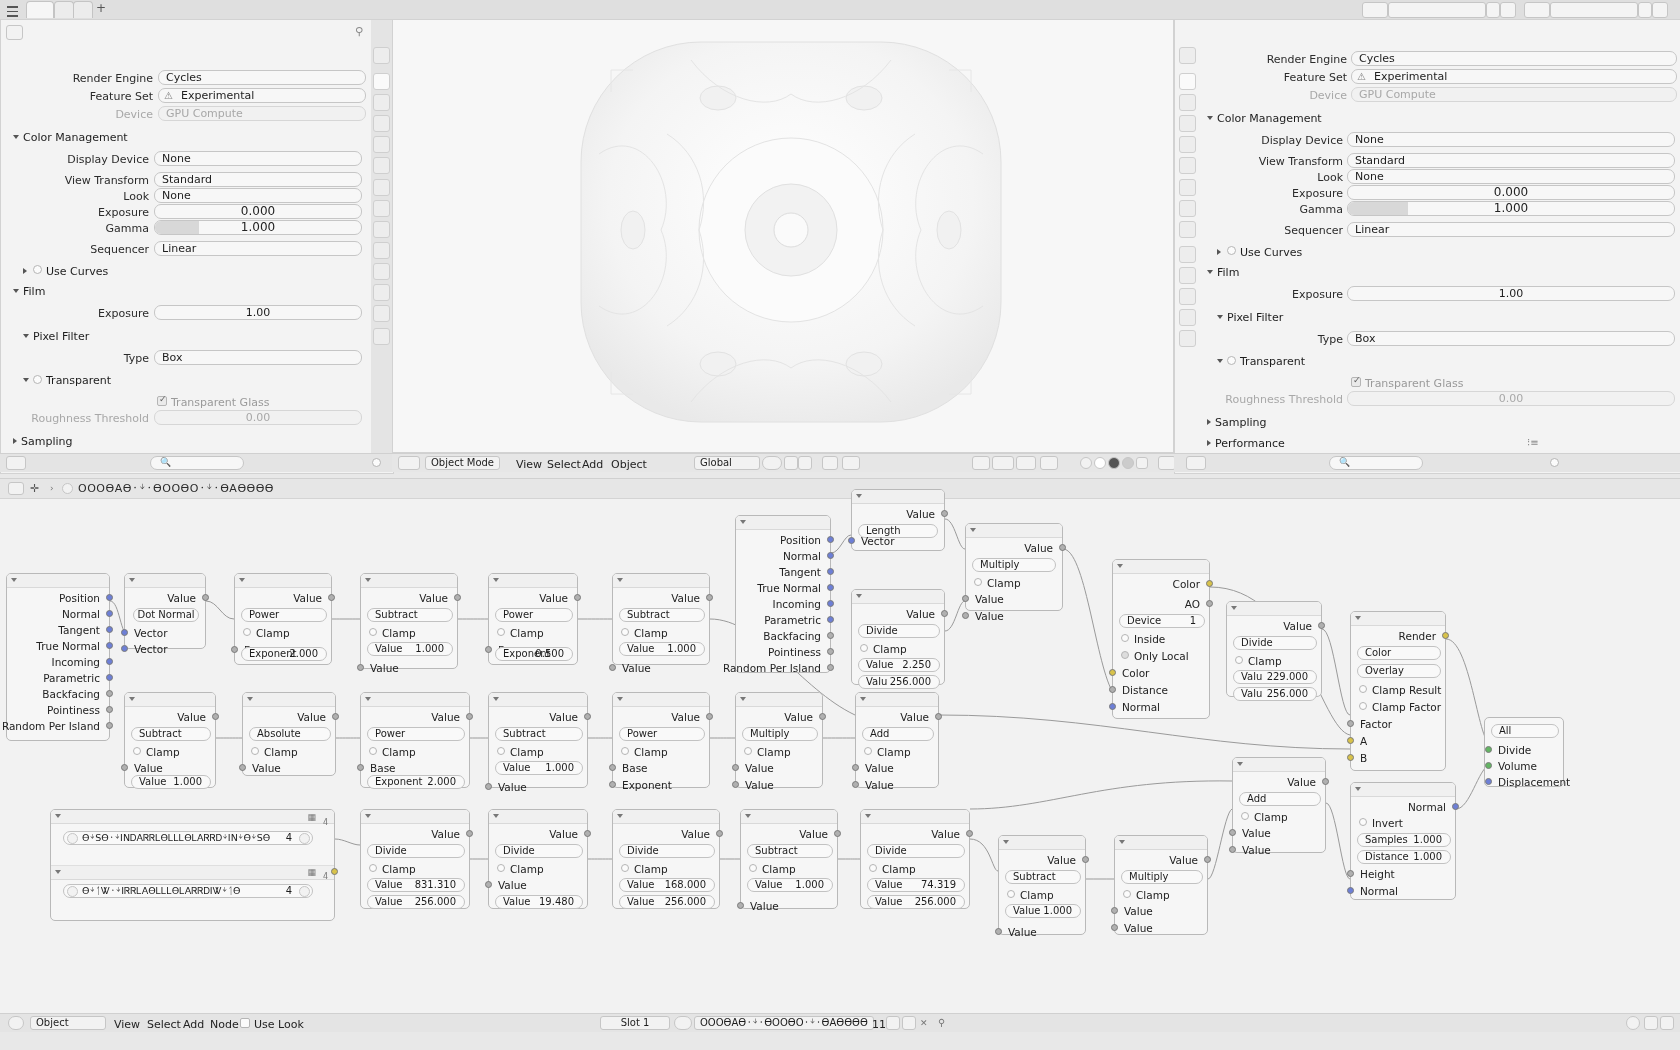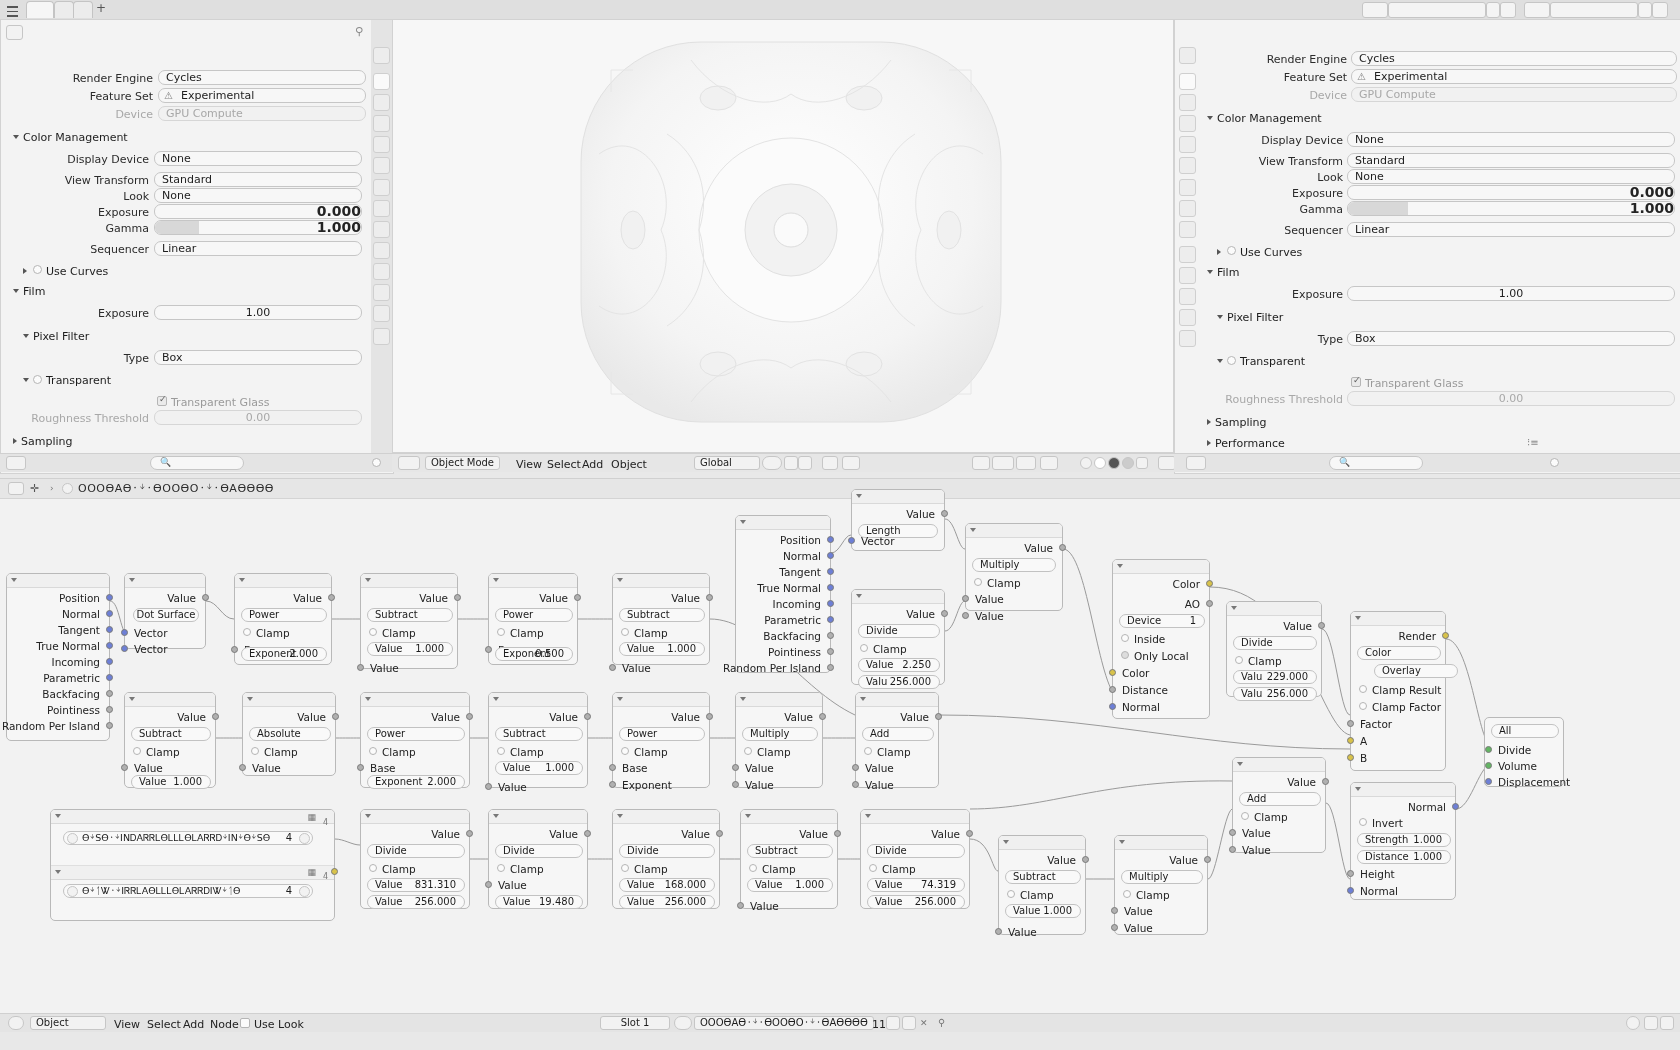--- a/index.html
+++ b/index.html
@@ -17,21 +17,21 @@
 
   
   .panel{position:absolute;background:#f3f3f3;border:1px solid #d2d2d2;}
   .lbl{position:absolute;text-align:right;color:#2b2b2b;font-size:11px;white-space:nowrap;}
   .field{position:absolute;height:15px;background:#f7f7f7;border:1px solid #c6c6c6;border-radius:7px;box-sizing:border-box;line-height:13px;padding-left:7px;color:#1d1d1d;font-size:11px;white-space:nowrap;overflow:hidden;}
   .field.dis{color:#a8a8a8;background:#f1f1f1;border-color:#d6d6d6;}
   .field.num{text-align:center;padding-left:0;}
   .field .val{position:absolute;left:0;right:0;text-align:center;}
   .slider{position:absolute;height:15px;background:#f7f7f7;border:1px solid #c6c6c6;border-radius:7px;box-sizing:border-box;overflow:hidden;}
   .slider .fill{position:absolute;left:0;top:0;bottom:0;background:#d8d8d8;}
-  .slider .t{position:absolute;left:0;right:0;top:0;text-align:right;line-height:13px;font-size:14px;font-weight:bold;}
+  .slider .t{position:absolute;left:0;right:0;top:0;text-align:center;line-height:13px;font-size:12px;}
   .sect{position:absolute;font-size:11px;color:#1d1d1d;white-space:nowrap;}
   .tri{display:inline-block;width:0;height:0;border-left:4px solid #555;border-top:3.5px solid transparent;border-bottom:3.5px solid transparent;margin-right:4px;vertical-align:1px;}
   .tri.open{border-left:3.5px solid transparent;border-right:3.5px solid transparent;border-top:4px solid #555;border-bottom:none;vertical-align:2px;}
   .radio{position:absolute;width:9px;height:9px;border:1px solid #b5b5b5;border-radius:50%;background:#fbfbfb;box-sizing:border-box;}
   .chk{position:absolute;width:10px;height:10px;border:1px solid #b5b5b5;border-radius:2px;background:#fbfbfb;box-sizing:border-box;}
   .chk.on{background:#eaeaea;}
   .chk.on:after{content:"✓";position:absolute;left:1px;top:-3px;font-size:9px;color:#606060;}
   .warn{position:absolute;width:11px;height:11px;}
   .warn:after{content:"⚠";font-size:10px;color:#888;}
   .icobtn{position:absolute;border:1px solid #c6c6c6;background:#f2f2f2;border-radius:3px;box-sizing:border-box;}
@@ -405,21 +405,21 @@
       <div class="sright" style="right:9px;top:146px;">Random Per Island</div>
         <div class="sock gray" style="right:-4px;top:148px;"></div>
     </div>
 
     <div class="node" style="left:124px;top:94px;width:82px;height:76px;">
       <div class="nhead">
           <div class="tri2"></div>
         </div>
       <div class="sright" style="right:9px;top:18px;">Value</div>
         <div class="sock gray" style="right:-4px;top:20px;"></div>
-      <div class="nfield c" style="left:8px;top:34px;width:66px;">Dot Surface</div>
+      <div class="nfield c" style="left:8px;top:34px;width:66px;">Dot Normal</div>
       <div class="srow" style="left:9px;top:53px;">Vector</div>
         <div class="sock blue" style="left:-4px;top:55px;"></div>
       <div class="srow" style="left:9px;top:69px;">Vector</div>
         <div class="sock blue" style="left:-4px;top:71px;"></div>
     </div>
 
     <div class="node" style="left:234px;top:94px;width:98px;height:92px;">
       <div class="nhead">
           <div class="tri2"></div>
         </div>
@@ -617,21 +617,21 @@
 
     <div class="node" style="left:1350px;top:132px;width:96px;height:160px;">
       <div class="nhead">
           <div class="tri2"></div>
         </div>
       <div class="sright" style="right:9px;top:18px;">Render</div>
         <div class="sock yellow" style="right:-4px;top:20px;"></div>
       <div class="nfield" style="left:6px;top:34px;width:84px;">
           <span class="l">Color</span>
         </div>
-      <div class="nfield" style="left:23px;top:52px;width:84px;">
+      <div class="nfield" style="left:6px;top:52px;width:84px;">
           <span class="l">Overlay</span>
         </div>
       <div class="nradio" style="left:8px;top:73px;"></div>
       <div class="srow" style="left:21px;top:72px;">Clamp Result</div>
       <div class="nradio" style="left:8px;top:90px;"></div>
       <div class="srow" style="left:21px;top:89px;">Clamp Factor</div>
       <div class="srow" style="left:9px;top:106px;">Factor</div>
         <div class="sock gray" style="left:-4px;top:108px;"></div>
       <div class="srow" style="left:9px;top:123px;">A</div>
         <div class="sock yellow" style="left:-4px;top:125px;"></div>
@@ -793,21 +793,21 @@
 
     <div class="node" style="left:1350px;top:303px;width:106px;height:118px;">
       <div class="nhead">
           <div class="tri2"></div>
         </div>
       <div class="sright" style="right:9px;top:18px;">Normal</div>
         <div class="sock blue" style="right:-4px;top:20px;"></div>
       <div class="nradio" style="left:8px;top:35px;"></div>
       <div class="srow" style="left:21px;top:34px;">Invert</div>
       <div class="nfield" style="left:6px;top:50px;width:94px;">
-          <span class="l">Strength</span>
+          <span class="l">Samples</span>
           <span class="r">1.000</span>
         </div>
       <div class="nfield" style="left:6px;top:67px;width:94px;">
           <span class="l">Distance</span>
           <span class="r">1.000</span>
         </div>
       <div class="srow" style="left:9px;top:85px;">Height</div>
         <div class="sock gray" style="left:-4px;top:87px;"></div>
       <div class="srow" style="left:9px;top:102px;">Normal</div>
         <div class="sock blue" style="left:-4px;top:104px;"></div>

